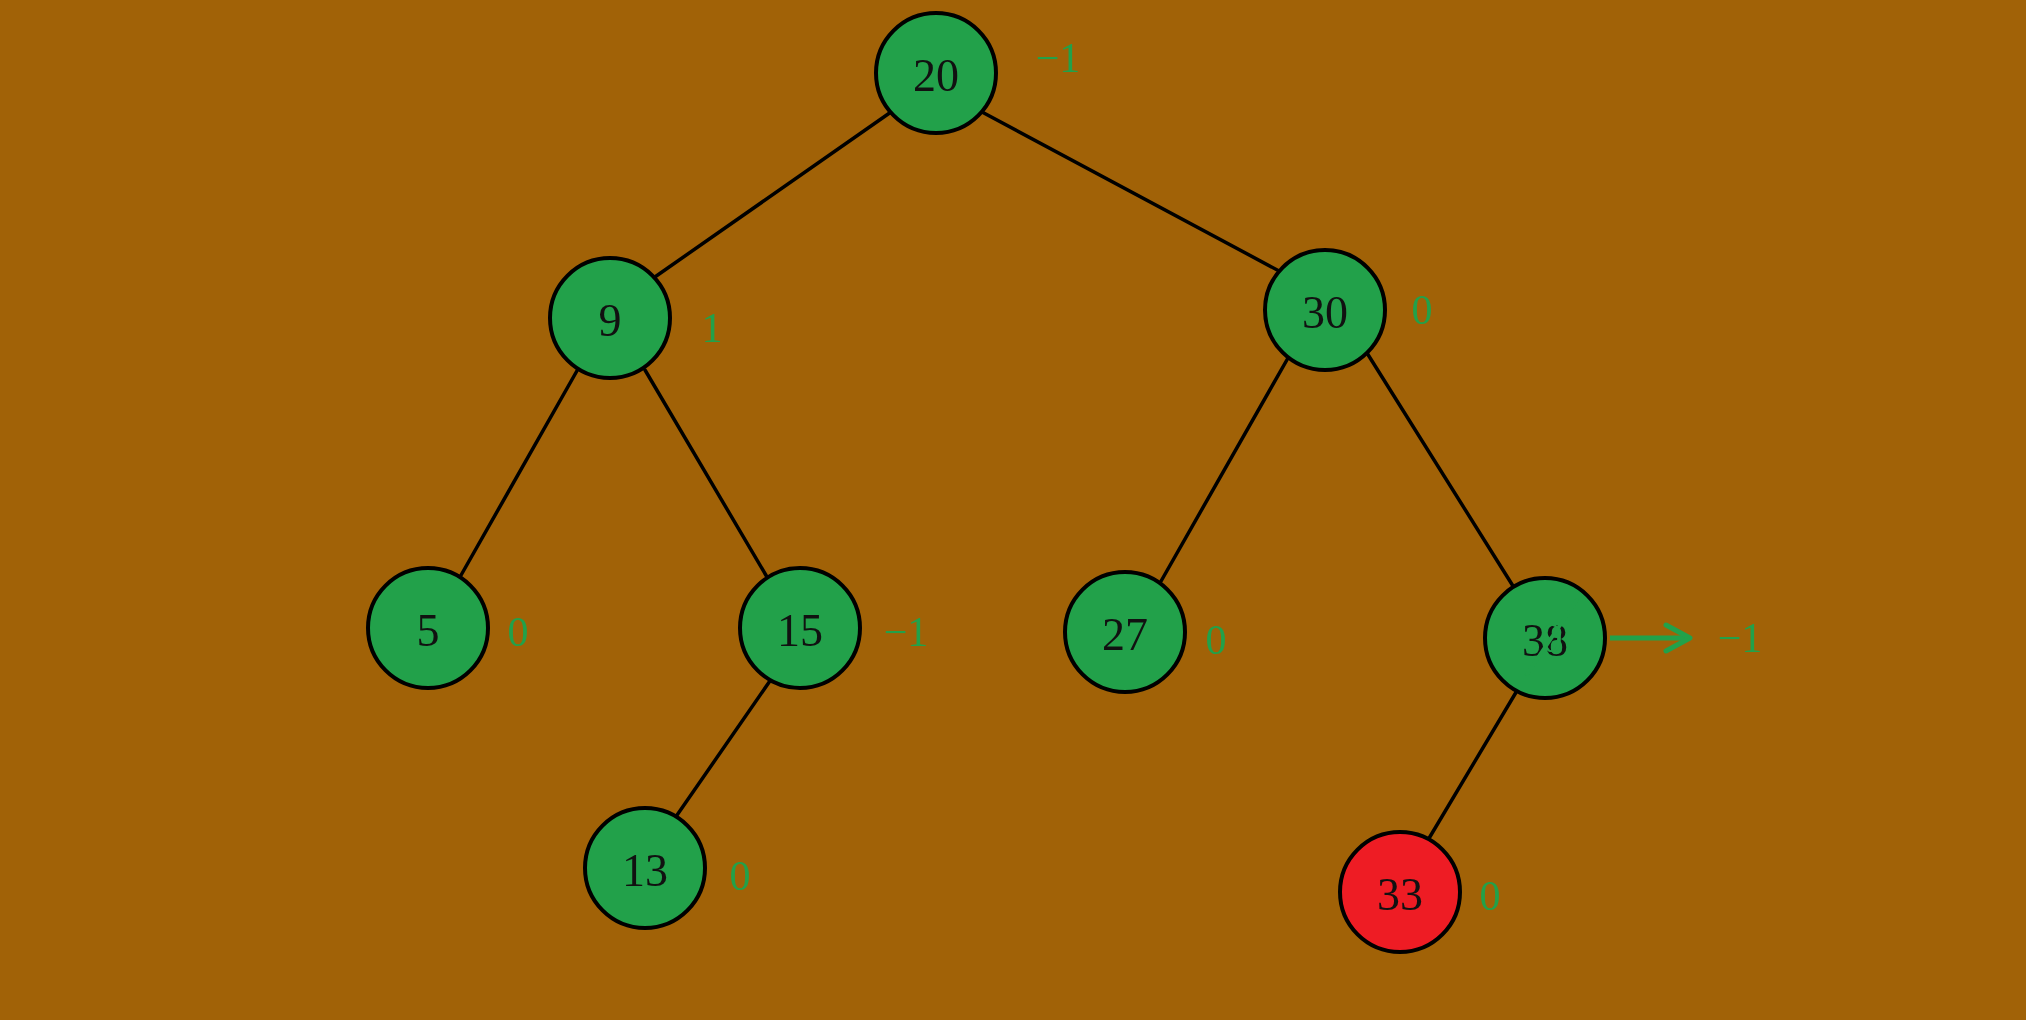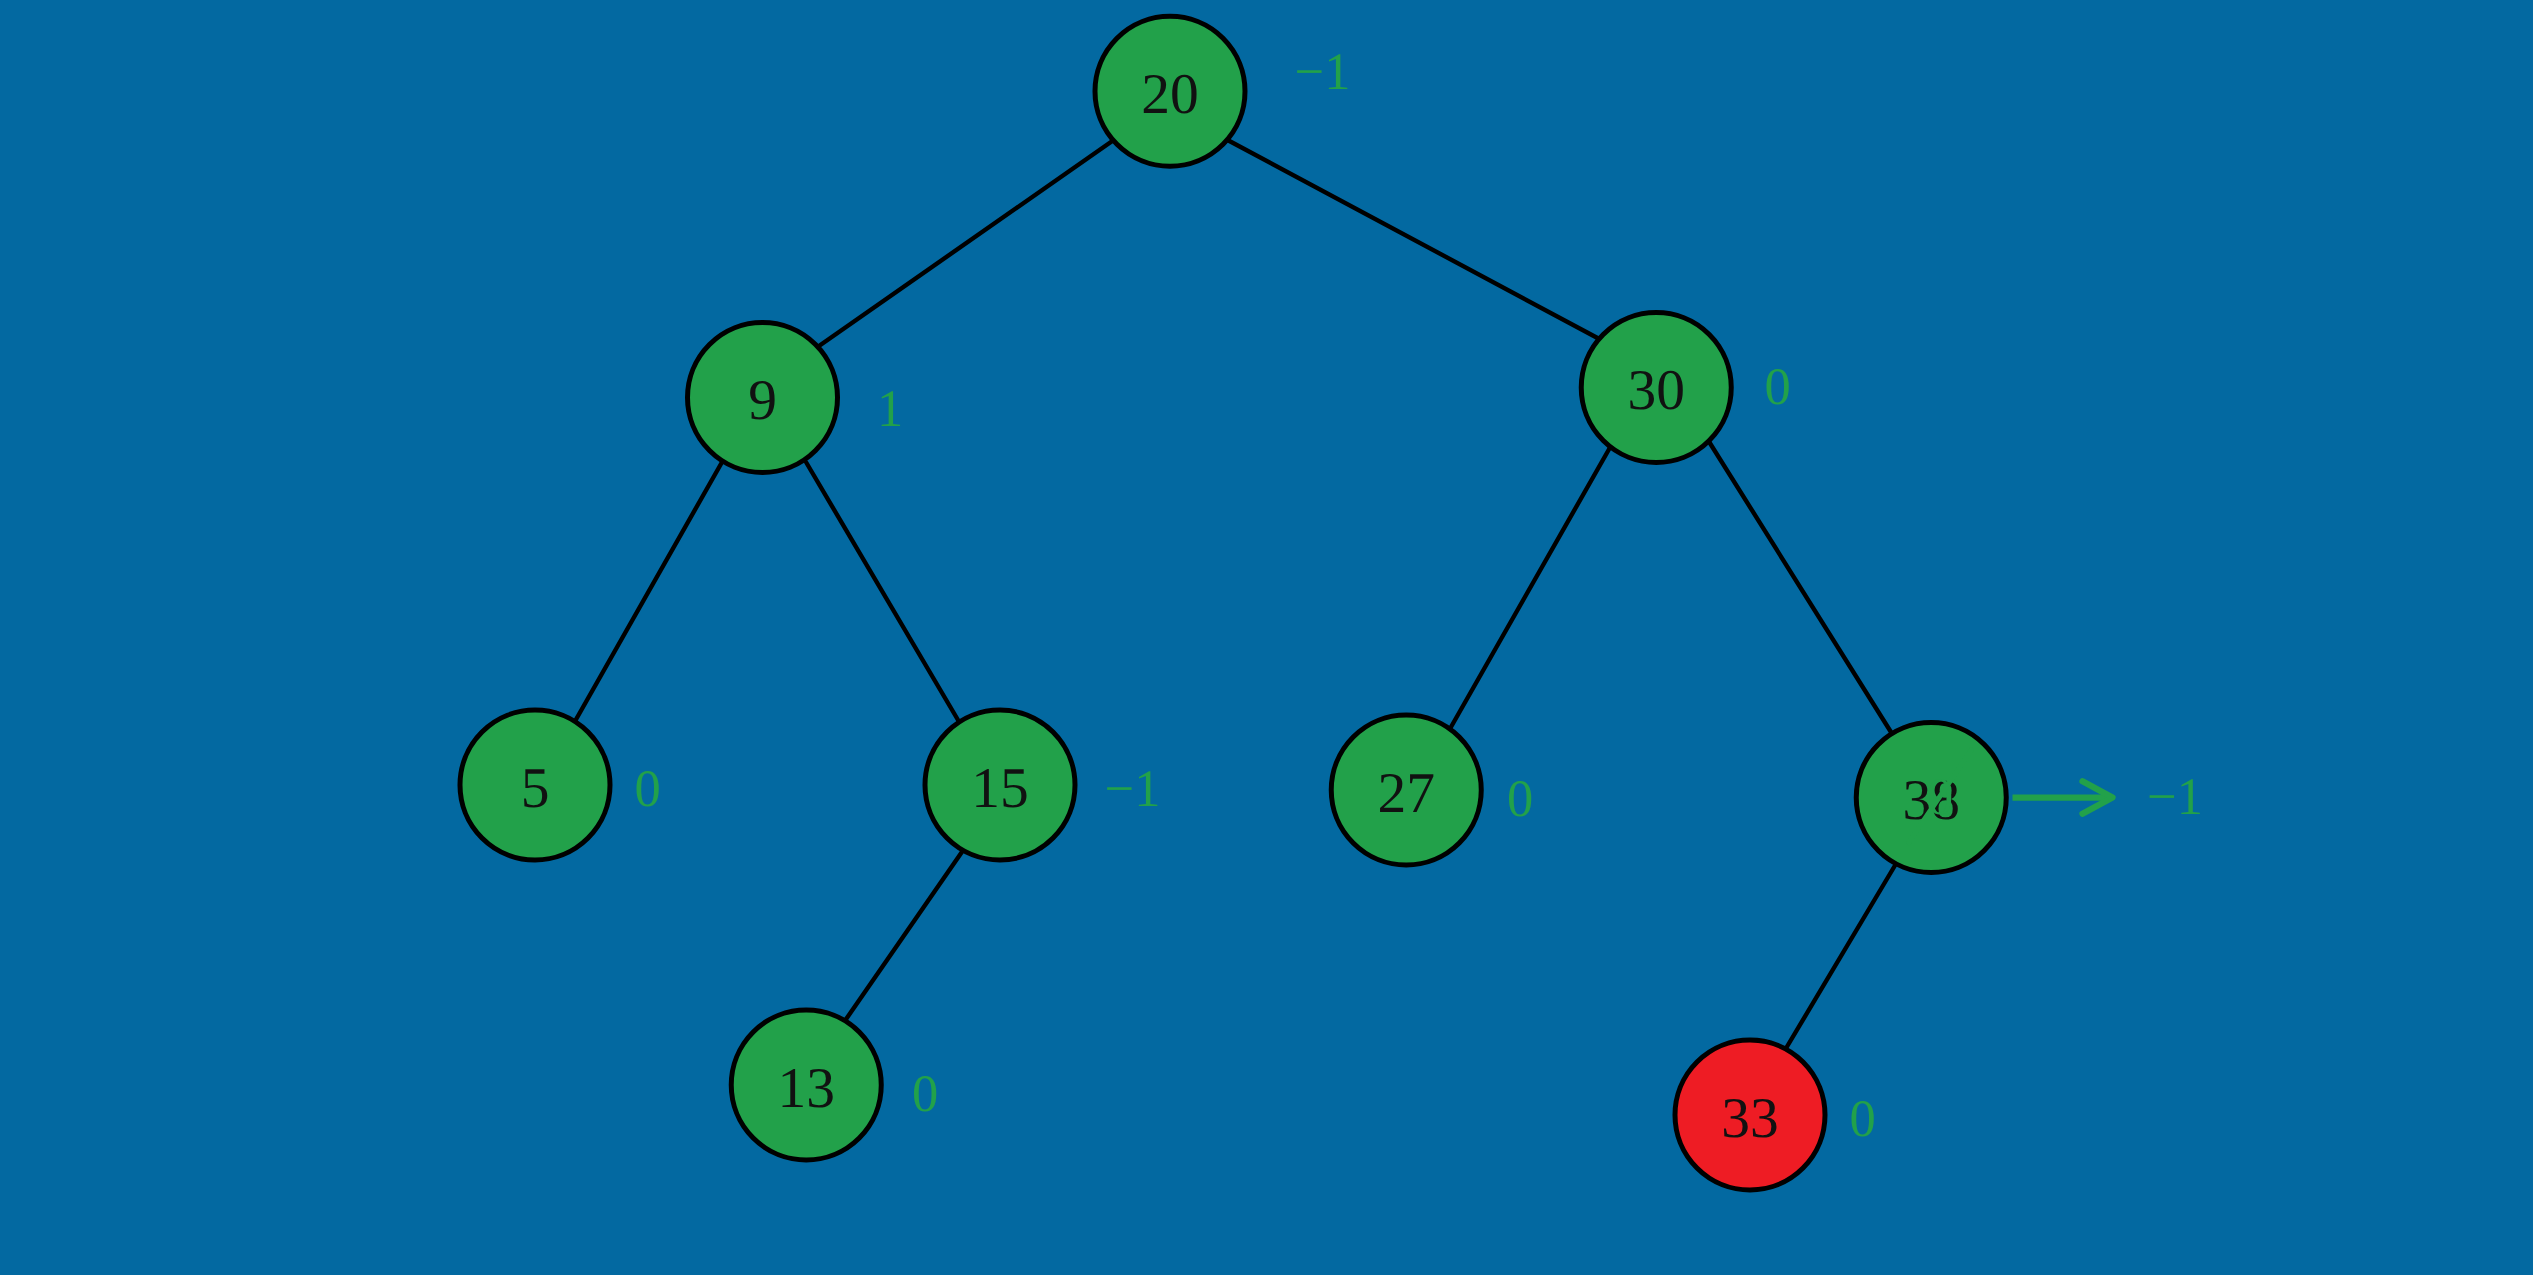--- a/index.html
+++ b/index.html
@@ -8,21 +8,21 @@
     padding: 0;
     background: #ffffff;
   }
   body {
     font-family: "Liberation Serif", "DejaVu Serif", serif;
   }
   #canvas {
     position: relative;
     width: 2026px;
     height: 1020px;
-    background: #0369a1;
+    background: #a16207;
     overflow: hidden;
   }
   #tree-svg {
     position: absolute;
     left: 0;
     top: 0;
     width: 2026px;
     height: 1020px;
   }
   .node-circle {

